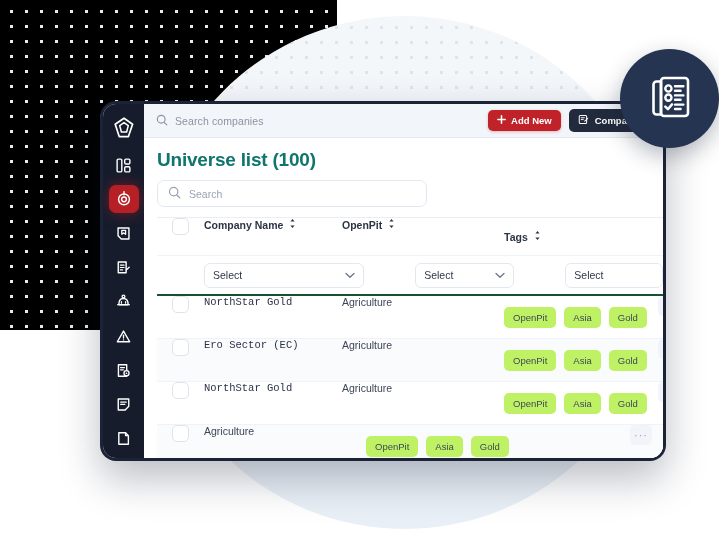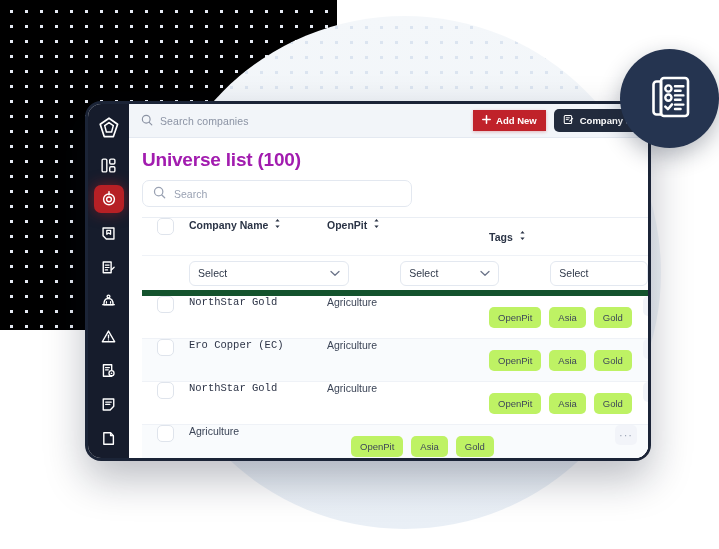--- a/index.html
+++ b/index.html
@@ -50,21 +50,21 @@
     background-image: radial-gradient(#dbe4f0 1.6px, transparent 1.7px);
     background-size: 15px 15px;
     background-position: 1px 4px;
     -webkit-mask-image: linear-gradient(180deg, #000 0px, #000 115px, transparent 118px);
             mask-image: linear-gradient(180deg, #000 0px, #000 115px, transparent 118px);
   }
 
   
   .window {
     position: absolute;
-    left: 85px; top: 101px;
+    left: 100px; top: 101px;
     width: 566px; height: 360px;
     background: #1b2437;
     border-radius: 16px;
     padding: 3px;
     box-shadow: 0 18px 40px rgba(15, 23, 42, 0.28);
     overflow: hidden;
   }
   .window-inner {
     position: relative;
     width: 100%; height: 100%;
@@ -138,21 +138,21 @@
   }
   .btn-add {
     display: flex;
     align-items: center;
     gap: 5px;
     background: #c0222a;
     color: #ffffff;
     font-size: 9.5px;
     font-weight: 600;
     border: none;
-    border-radius: 0;
+    border-radius: 5px;
     padding: 5px 9px;
     cursor: pointer;
     white-space: nowrap;
     box-shadow: 0 1px 3px rgba(192,34,42,0.3);
   }
   .btn-company {
     display: flex;
     align-items: center;
     gap: 6px;
     background: #222b3d;
@@ -163,21 +163,21 @@
     border-radius: 5px;
     padding: 5px 9px;
     cursor: pointer;
     white-space: nowrap;
   }
 
   
   .page-title {
     font-size: 19px;
     font-weight: 700;
-    color: #a21caf;
+    color: #0f766e;
     padding: 11px 0 9px 13px;
     letter-spacing: -0.2px;
   }
 
   
   .search-row { padding: 0 0 10px 13px; }
   .search-box {
     height: 27px;
     background: #ffffff;
     border: 1px solid #e3e8f0;
@@ -260,21 +260,21 @@
     cursor: pointer;
     line-height: 1;
   }
 
   
   .filter-row {
     display: flex;
     align-items: center;
     height: 40px;
     padding-left: 47px;
-    border-bottom: 6px solid #14532d;
+    border-bottom: 2px solid #14532d;
     gap: 36px;
   }
   .sel {
     height: 25px;
     border: 1px solid #e3e8f0;
     border-radius: 6px;
     background: #ffffff;
     display: flex;
     align-items: center;
     justify-content: space-between;
@@ -520,21 +520,21 @@
             </div>
             <div class="c-more">
                 <div class="more-btn">···</div>
               </div>
           </div>
 
           <div class="trow alt">
             <div class="c-check">
                 <div class="chk"></div>
               </div>
-            <div class="c-name cell strong">Ero Copper (EC)</div>
+            <div class="c-name cell strong">Ero Sector (EC)</div>
             <div class="c-sector cell">Agriculture</div>
             <div class="c-tags">
               <span class="tag">OpenPit</span>
               <span class="tag">Asia</span>
               <span class="tag">Gold</span>
             </div>
             <div class="c-more">
                 <div class="more-btn">···</div>
               </div>
           </div>

